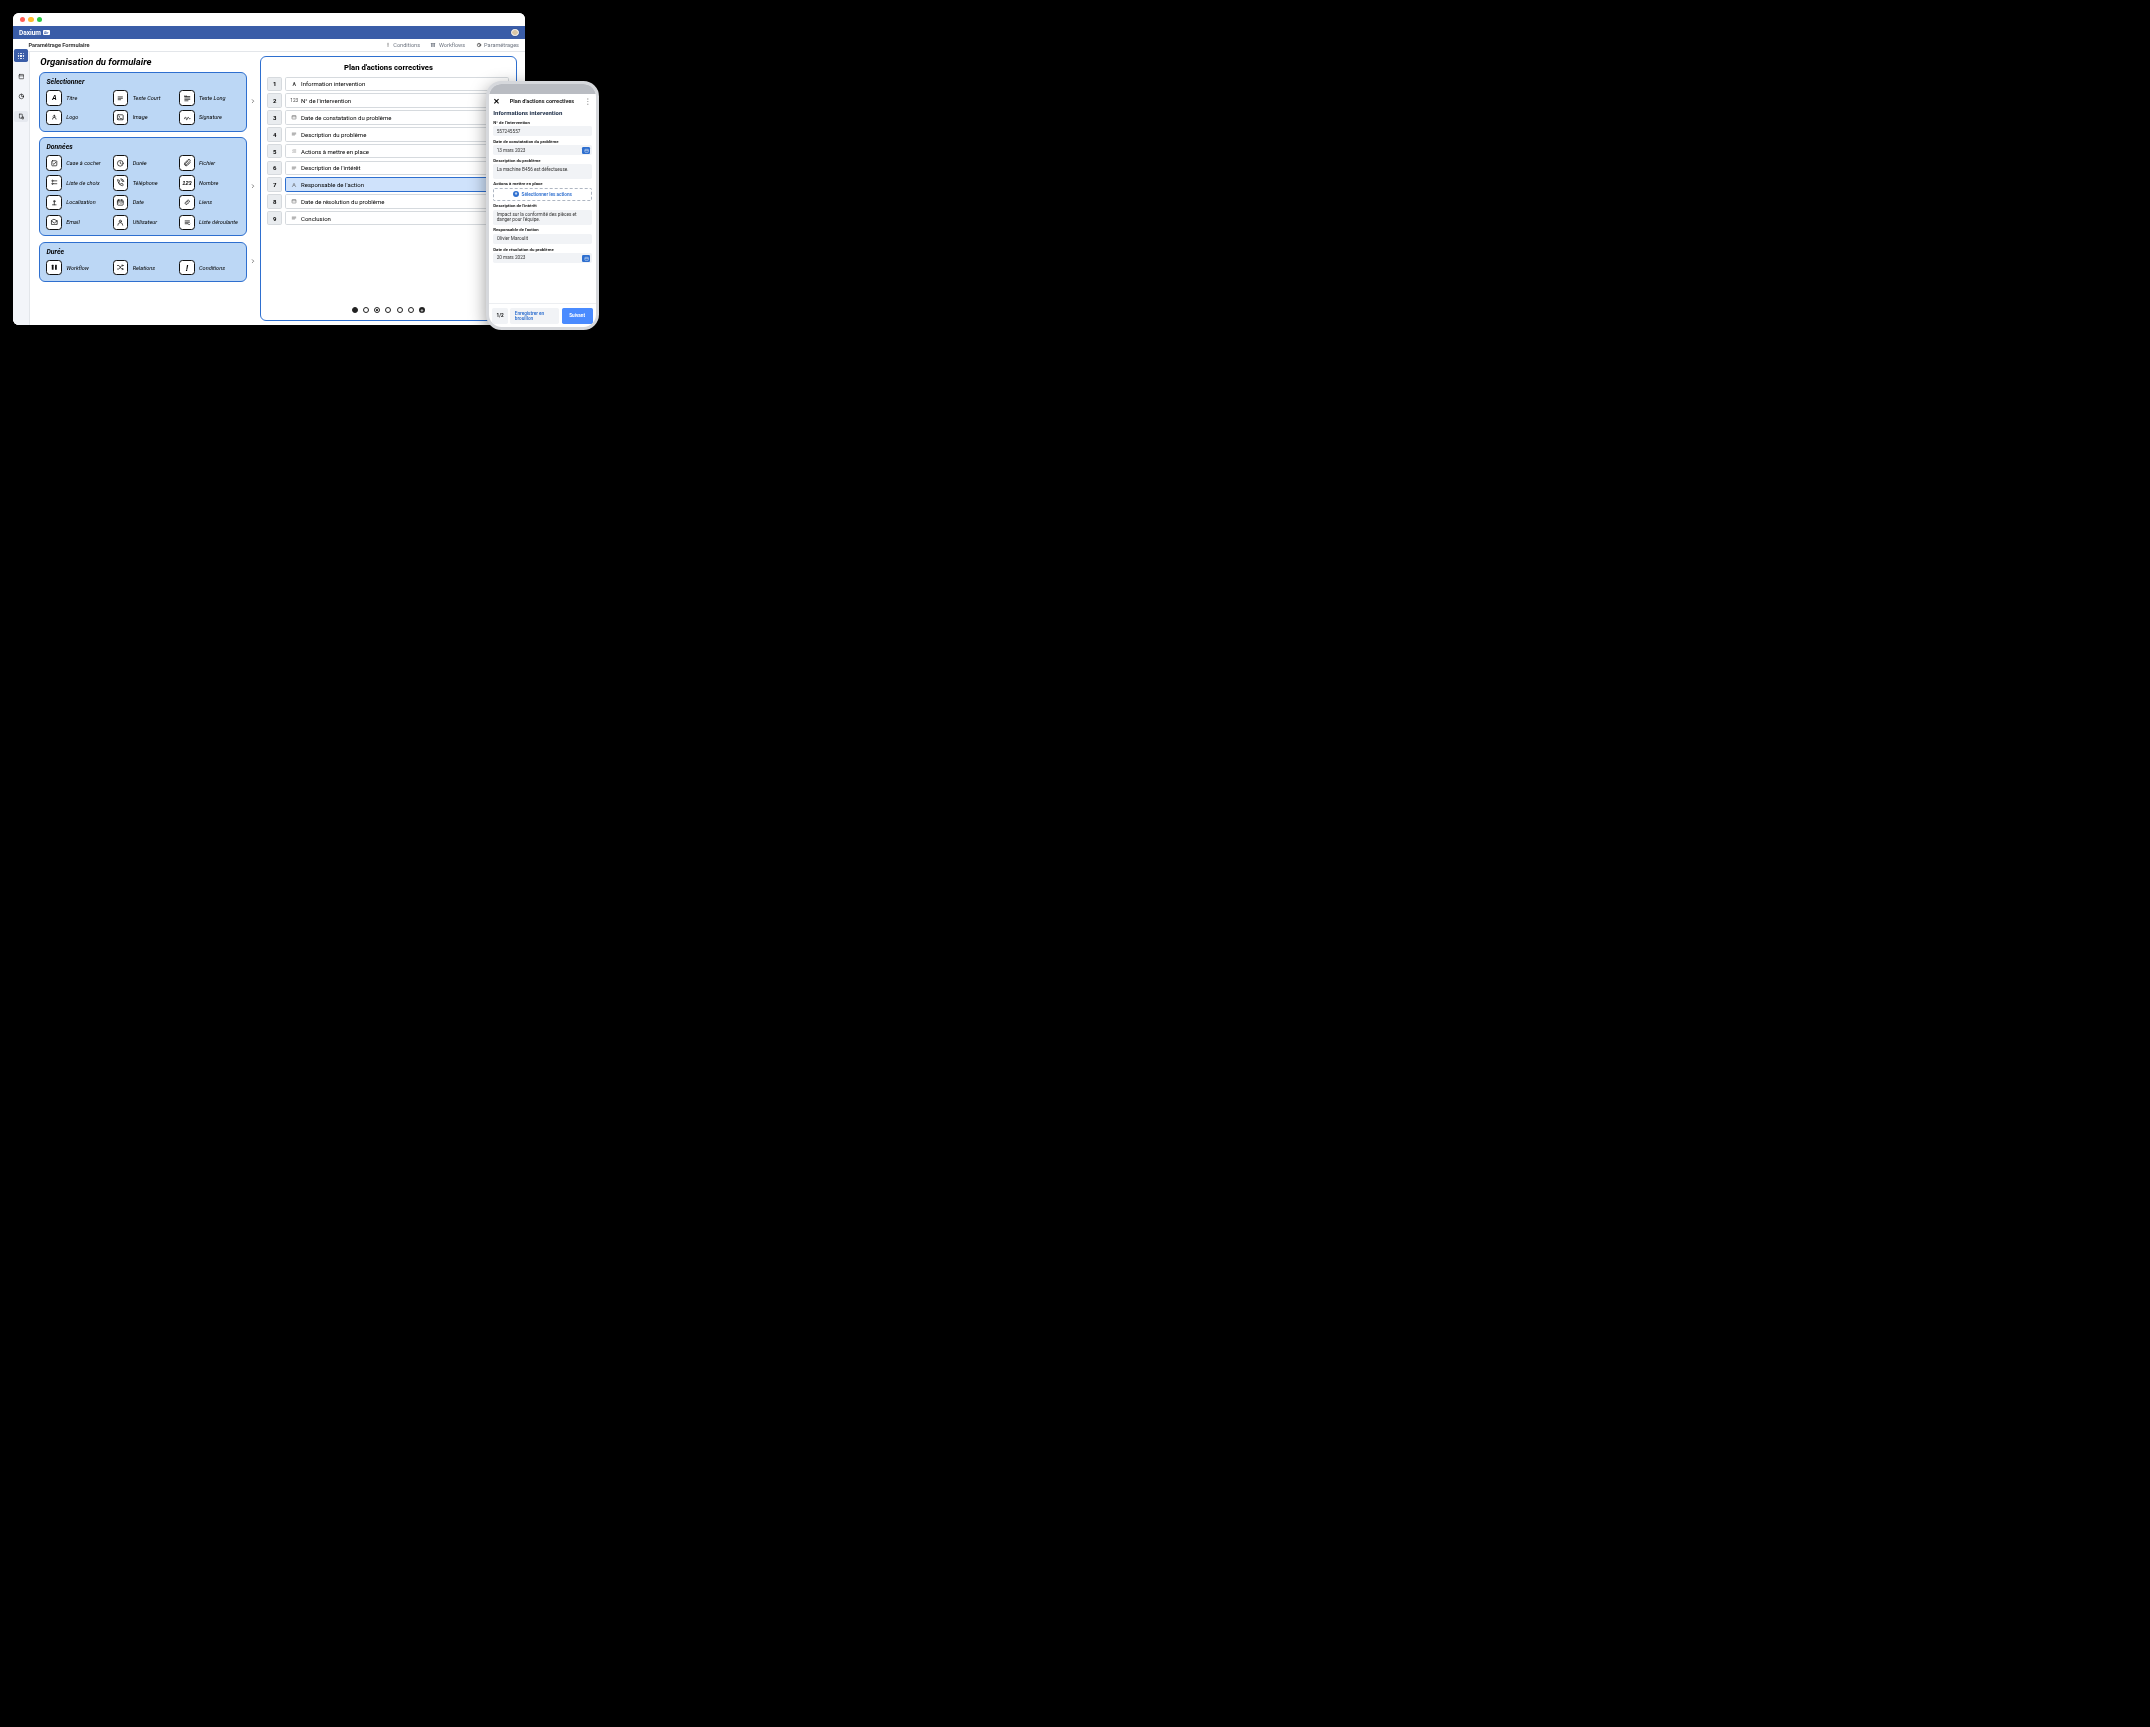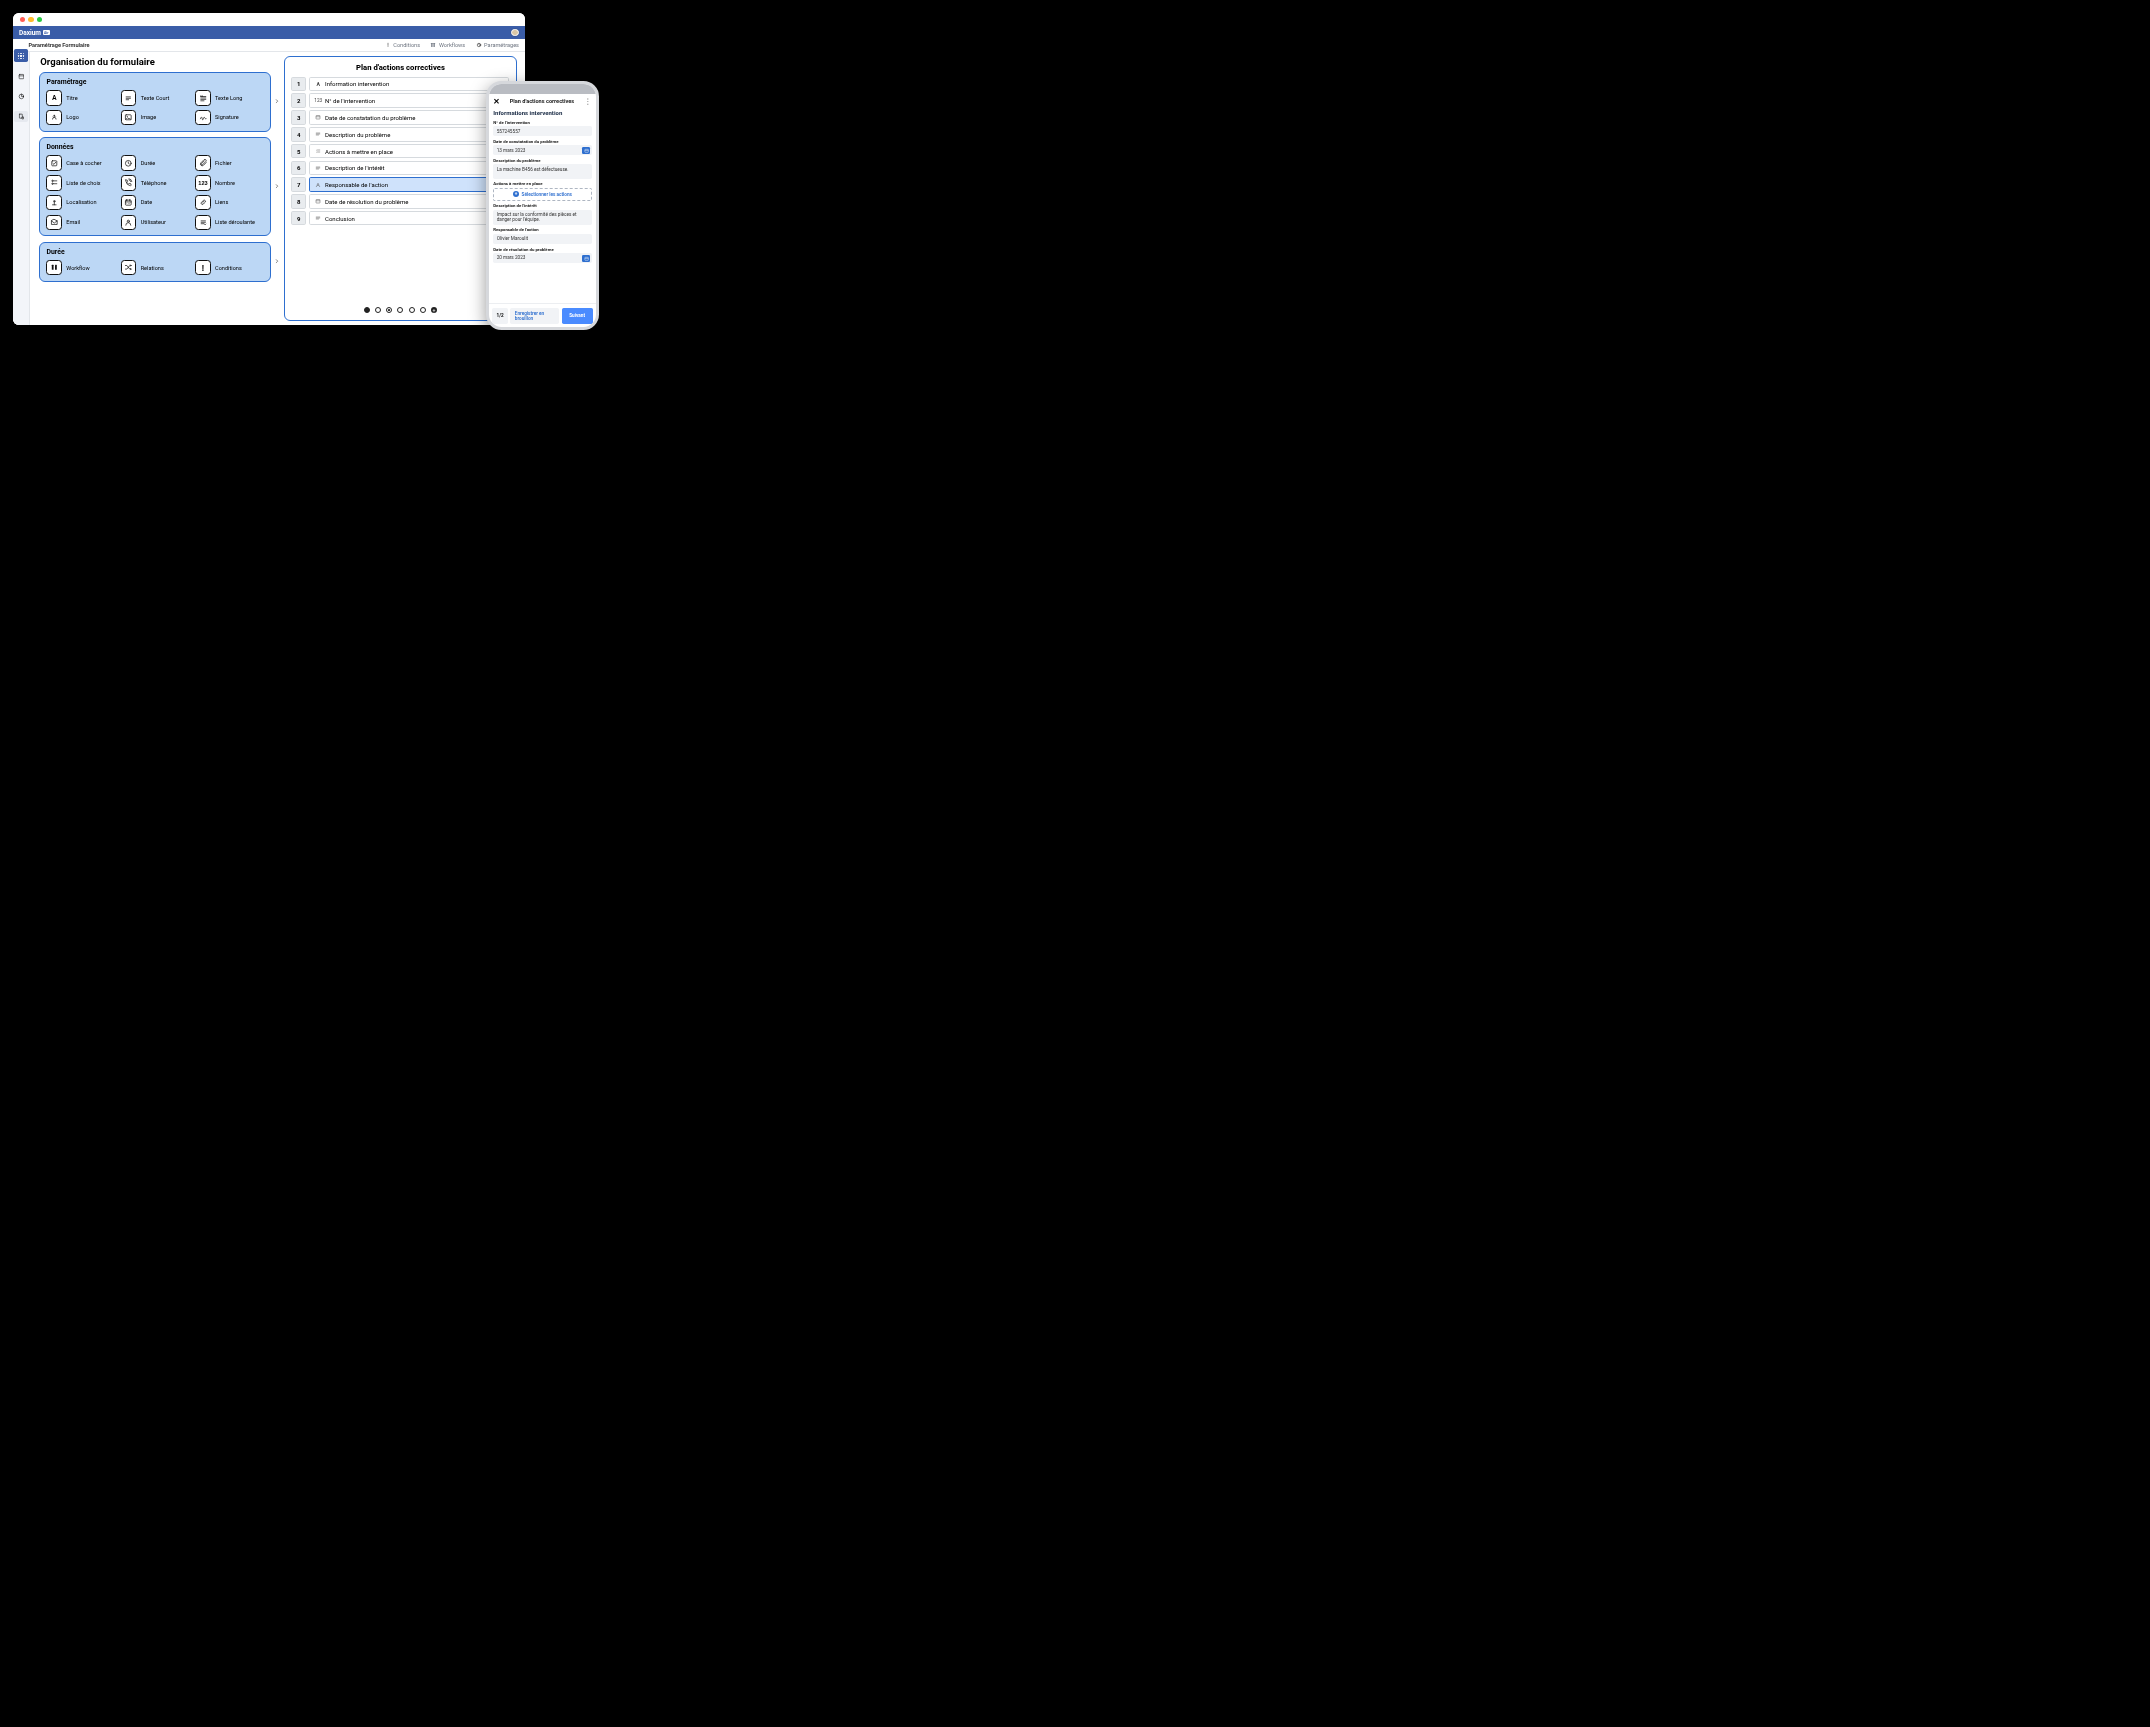--- a/index.html
+++ b/index.html
@@ -72,21 +72,21 @@
     padding-top:1.7px; gap:8.6px;
   }
   .siderail .rail-btn { width:13.8px; height:11.2px; display:flex; align-items:center; justify-content:center; border-radius:1.7px; cursor:pointer; }
   .siderail .rail-btn.active { background:#e6e9ef; }
   .siderail svg { width:6.9px; height:6.9px; }
   .rail-grid { display:grid; grid-template-columns:repeat(3,1.7px); grid-template-rows:repeat(3,1.7px); gap:0.9px; }
   .rail-grid span { background:#fff; border-radius:0.4px; }
 
   .content { flex:1; padding: 4.3px 0 4.3px 8.6px; display:flex; gap:13px; overflow:hidden; }
 
-  .left-col { width: 232px; }
+  .left-col { width: 208px; font-style: italic; }
   .page-title { font-size:9.5px; font-weight:700; margin: 0 0 4.3px 1.7px; }
 
   .panel {
     background:#bcd7f5;
     border:0.9px solid #2e6fcf;
     border-radius:6px;
     padding:5.2px 6.9px;
     margin-bottom:5.2px;
     position:relative;
   }
@@ -258,21 +258,21 @@
           </svg>
       </div>
     </div>
 
     <div class="content">
 
       <div class="left-col">
         <div class="page-title">Organisation du formulaire</div>
 
         <div class="panel">
-          <div class="panel-title">Paramétrage</div>
+          <div class="panel-title">Sélectionner</div>
           <div class="panel-grid">
             <div class="field-chip">
               <div class="field-ic">A</div>
               <div class="field-label">Titre</div>
             </div>
             <div class="field-chip">
               <div class="field-ic">
                 <svg viewBox="0 0 24 24">
                     <path class="stroke" d="M6 8h12M6 12h12M6 16h7"></path>
                   </svg>

